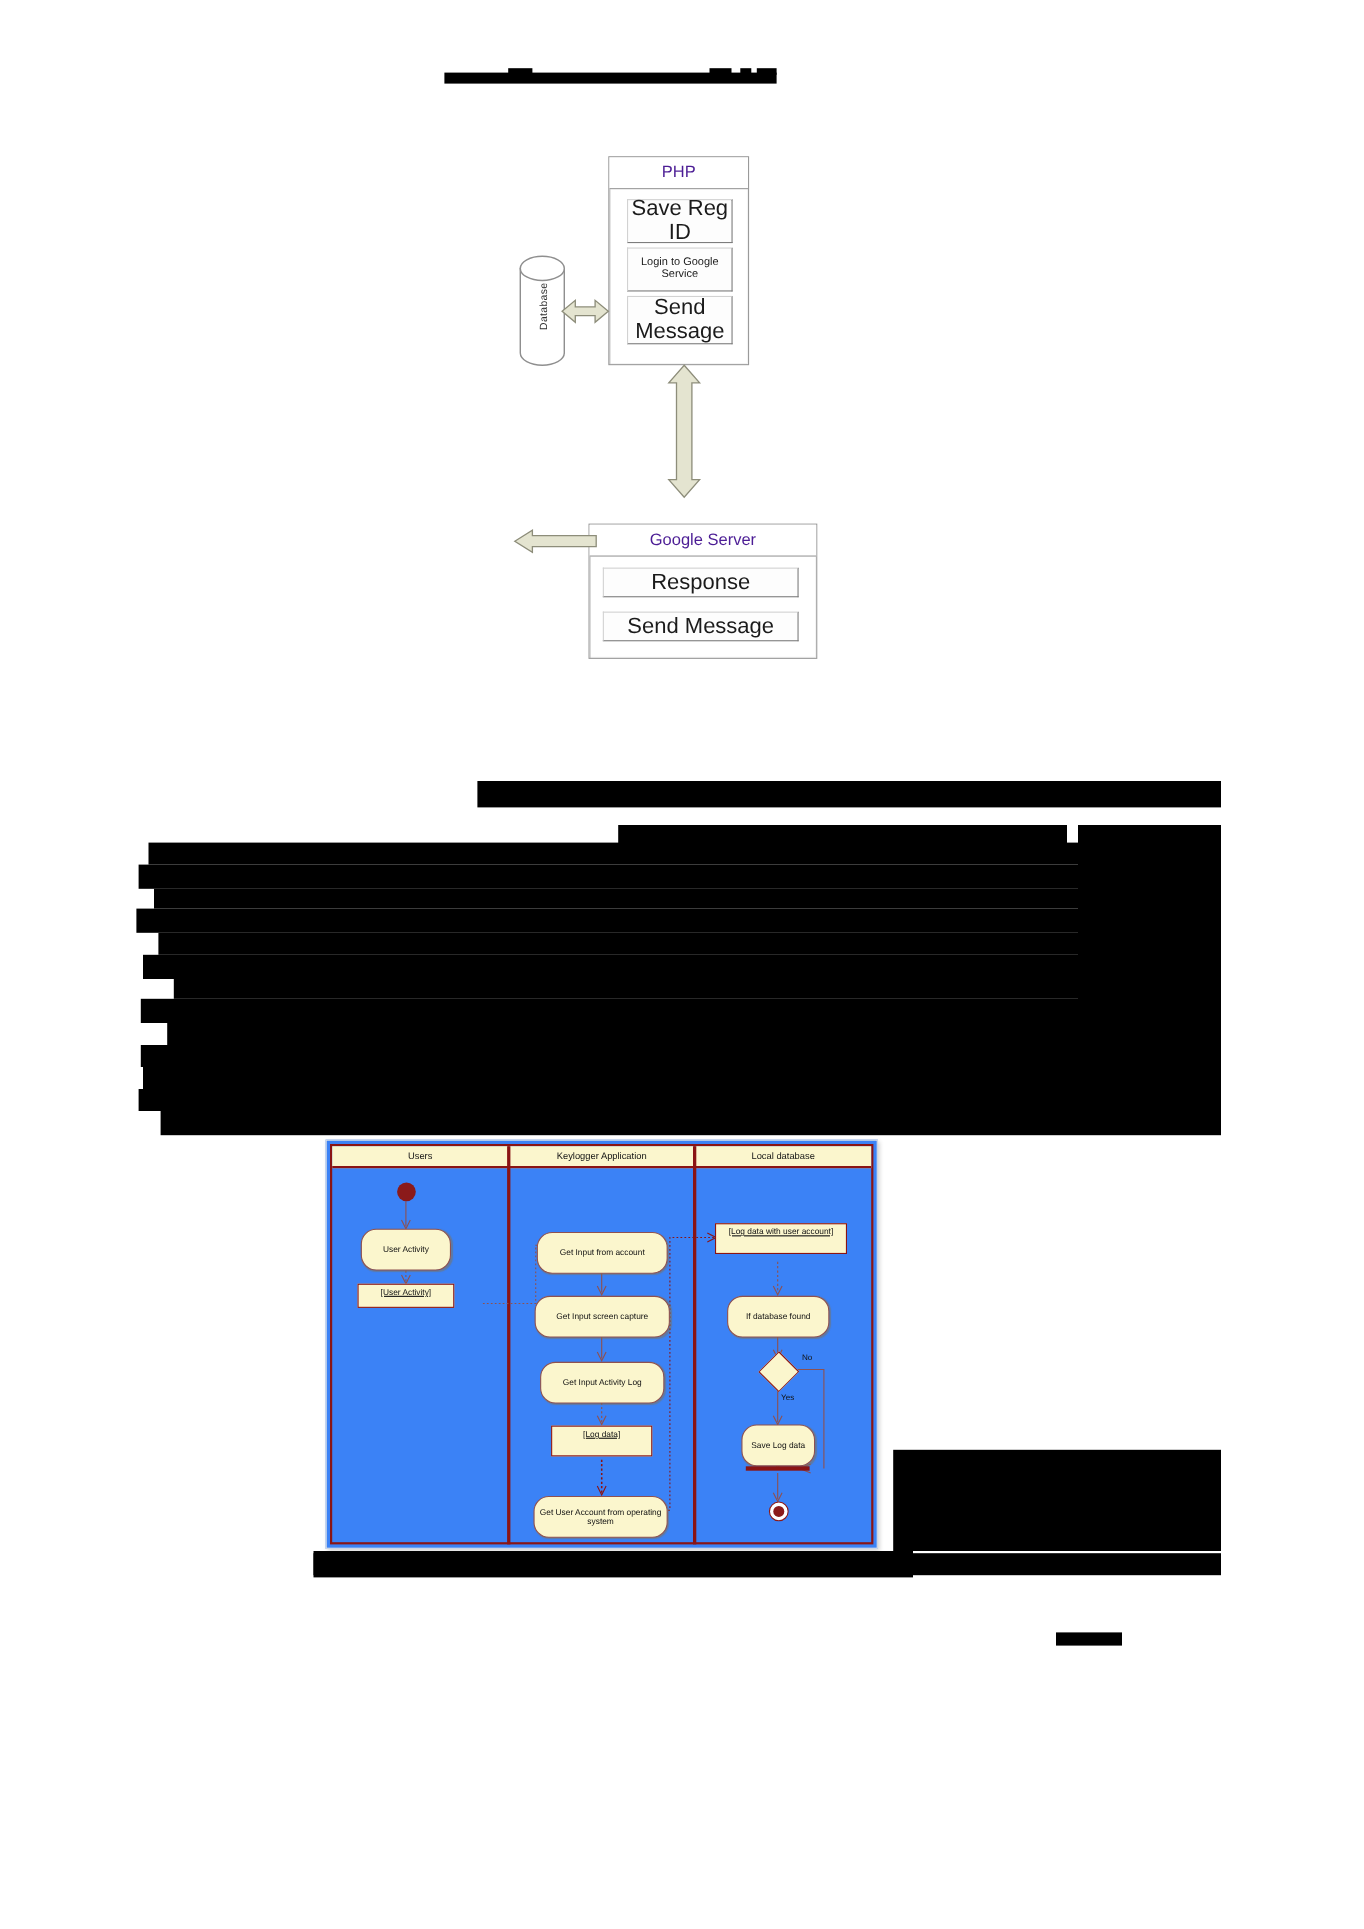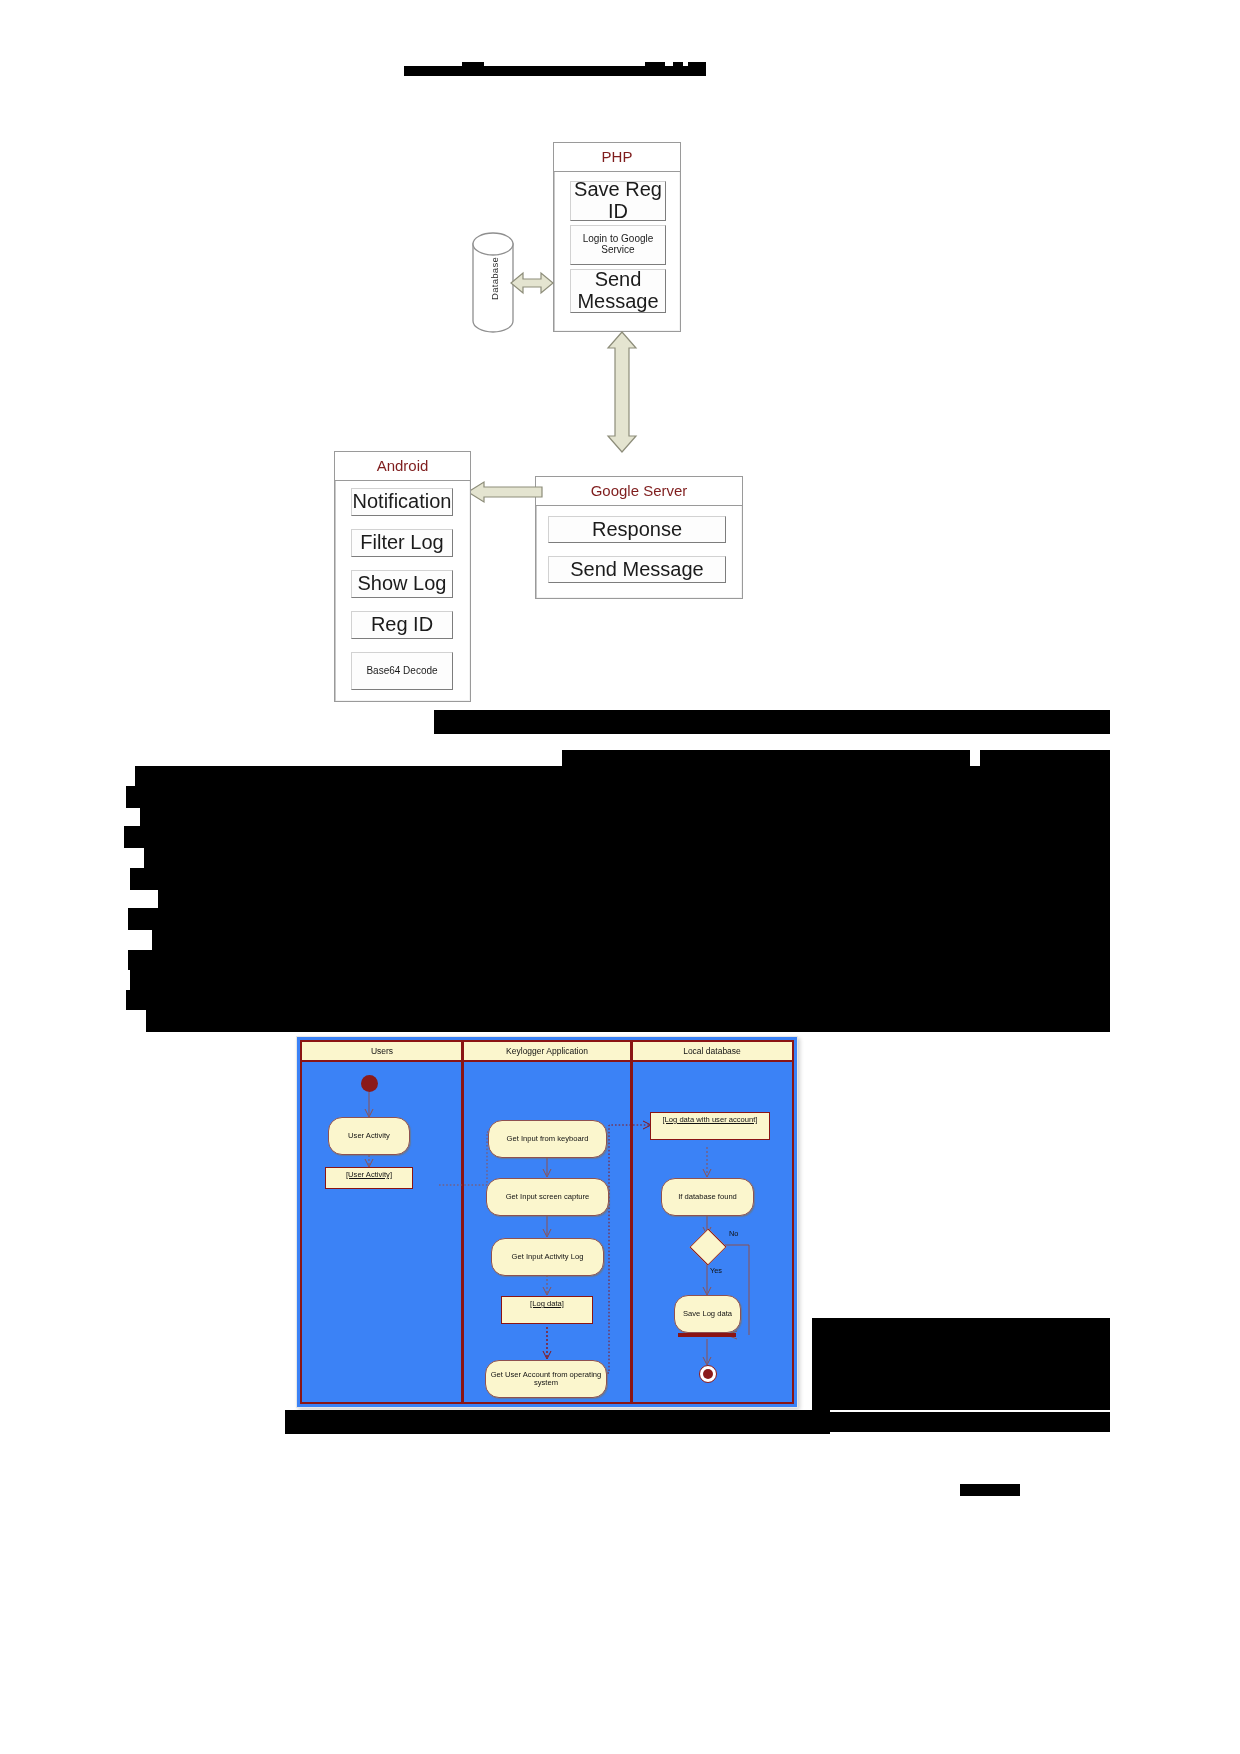--- a/index.html
+++ b/index.html
@@ -12,21 +12,21 @@
   
   #arch{position:absolute;left:0;top:120px;width:1240px;height:600px;}
   .ui-box{
     position:absolute;background:#ffffff;
     border:1px solid #9a9a9a;
     box-shadow:1px 1px 0 #c9c9c9 inset, -1px -1px 0 #f3f3f3 inset;
     font-family:"Liberation Sans", sans-serif;
   }
   .ui-hdr{
     position:absolute;left:0;right:0;top:0;height:28px;line-height:28px;
-    text-align:center;font-size:15px;color:#7f1d1d;
+    text-align:center;font-size:15px;color:#4c1d95;
     border-bottom:1px solid #9a9a9a;background:#ffffff;
   }
   .ui-btn{
     position:absolute;background:#fdfdfd;
     border-top:1px solid #d2d2d2;border-left:1px solid #d2d2d2;
     border-right:1px solid #7d7d7d;border-bottom:1px solid #7d7d7d;
     display:flex;align-items:center;justify-content:center;text-align:center;
     font-size:20px;color:#1b1b1b;line-height:1.08;
   }
   .ui-btn.small{font-size:10px;}
@@ -106,28 +106,20 @@
   <div class="ui-box" style="left:535px;top:325px;width:206px;height:121px;margin-top:31px;">
     <div class="ui-hdr">Google Server</div>
     <div class="ui-btn" style="left:12px;top:39px;width:176px;height:25px;">Response</div>
     <div class="ui-btn" style="left:12px;top:79px;width:176px;height:25px;">Send Message</div>
   </div>
 
   <svg class="lines" style="left:466px;top:356px;width:78px;height:32px;">
     <path d="M2 16 L18 6 L18 11 L76 11 L76 21 L18 21 L18 26 Z" fill="#e4e4d0" stroke="#8d8d7a" stroke-width="1.2"></path>
   </svg>
 
-  <div class="ui-box" style="left:334px;top:331px;width:135px;height:249px;">
-    <div class="ui-hdr">Android</div>
-    <div class="ui-btn" style="left:16px;top:36px;width:100px;height:26px;">Notification</div>
-    <div class="ui-btn" style="left:16px;top:77px;width:100px;height:26px;">Filter Log</div>
-    <div class="ui-btn" style="left:16px;top:118px;width:100px;height:26px;">Show Log</div>
-    <div class="ui-btn" style="left:16px;top:159px;width:100px;height:26px;">Reg ID</div>
-    <div class="ui-btn small" style="left:16px;top:200px;width:100px;height:36px;">Base64 Decode</div>
-  </div>
 </div>
 
 <div class="redact" style="left:434px;top:710px;width:676px;height:24px;"></div>
 
 <div class="redact" style="left:562px;top:750px;width:408px;height:26px;"></div>
 <div class="redact" style="left:135px;top:766px;width:845px;height:20px;"></div>
 <div class="redact" style="left:126px;top:786px;width:854px;height:22px;"></div>
 <div class="redact" style="left:140px;top:808px;width:840px;height:18px;"></div>
 <div class="redact" style="left:124px;top:826px;width:856px;height:22px;"></div>
 <div class="redact" style="left:144px;top:848px;width:836px;height:20px;"></div>
@@ -197,21 +189,21 @@
       <path d="M406 320 L410 328 L414 320"></path>
     </g>
   </svg>
 
   <div class="start-dot" style="left:64px;top:38px;"></div>
   <div class="node" style="left:31px;top:80px;width:82px;height:24px;">User Activity</div>
   <div class="note" style="left:28px;top:130px;width:88px;height:22px;">
       <span>[User Activity]</span>
     </div>
 
-  <div class="node" style="left:191px;top:83px;width:119px;height:26px;">Get Input from keyboard</div>
+  <div class="node" style="left:191px;top:83px;width:119px;height:26px;">Get Input from account</div>
   <div class="node" style="left:189px;top:141px;width:123px;height:28px;">Get Input screen capture</div>
   <div class="node" style="left:194px;top:201px;width:113px;height:28px;">Get Input Activity Log</div>
   <div class="note" style="left:204px;top:259px;width:92px;height:28px;">
       <span>[Log data]</span>
     </div>
   <div class="node" style="left:188px;top:323px;width:122px;height:28px;">Get User Account from operating system</div>
 
   <div class="note" style="left:353px;top:75px;width:120px;height:28px;">
       <span>[Log data with user account]</span>
     </div>

